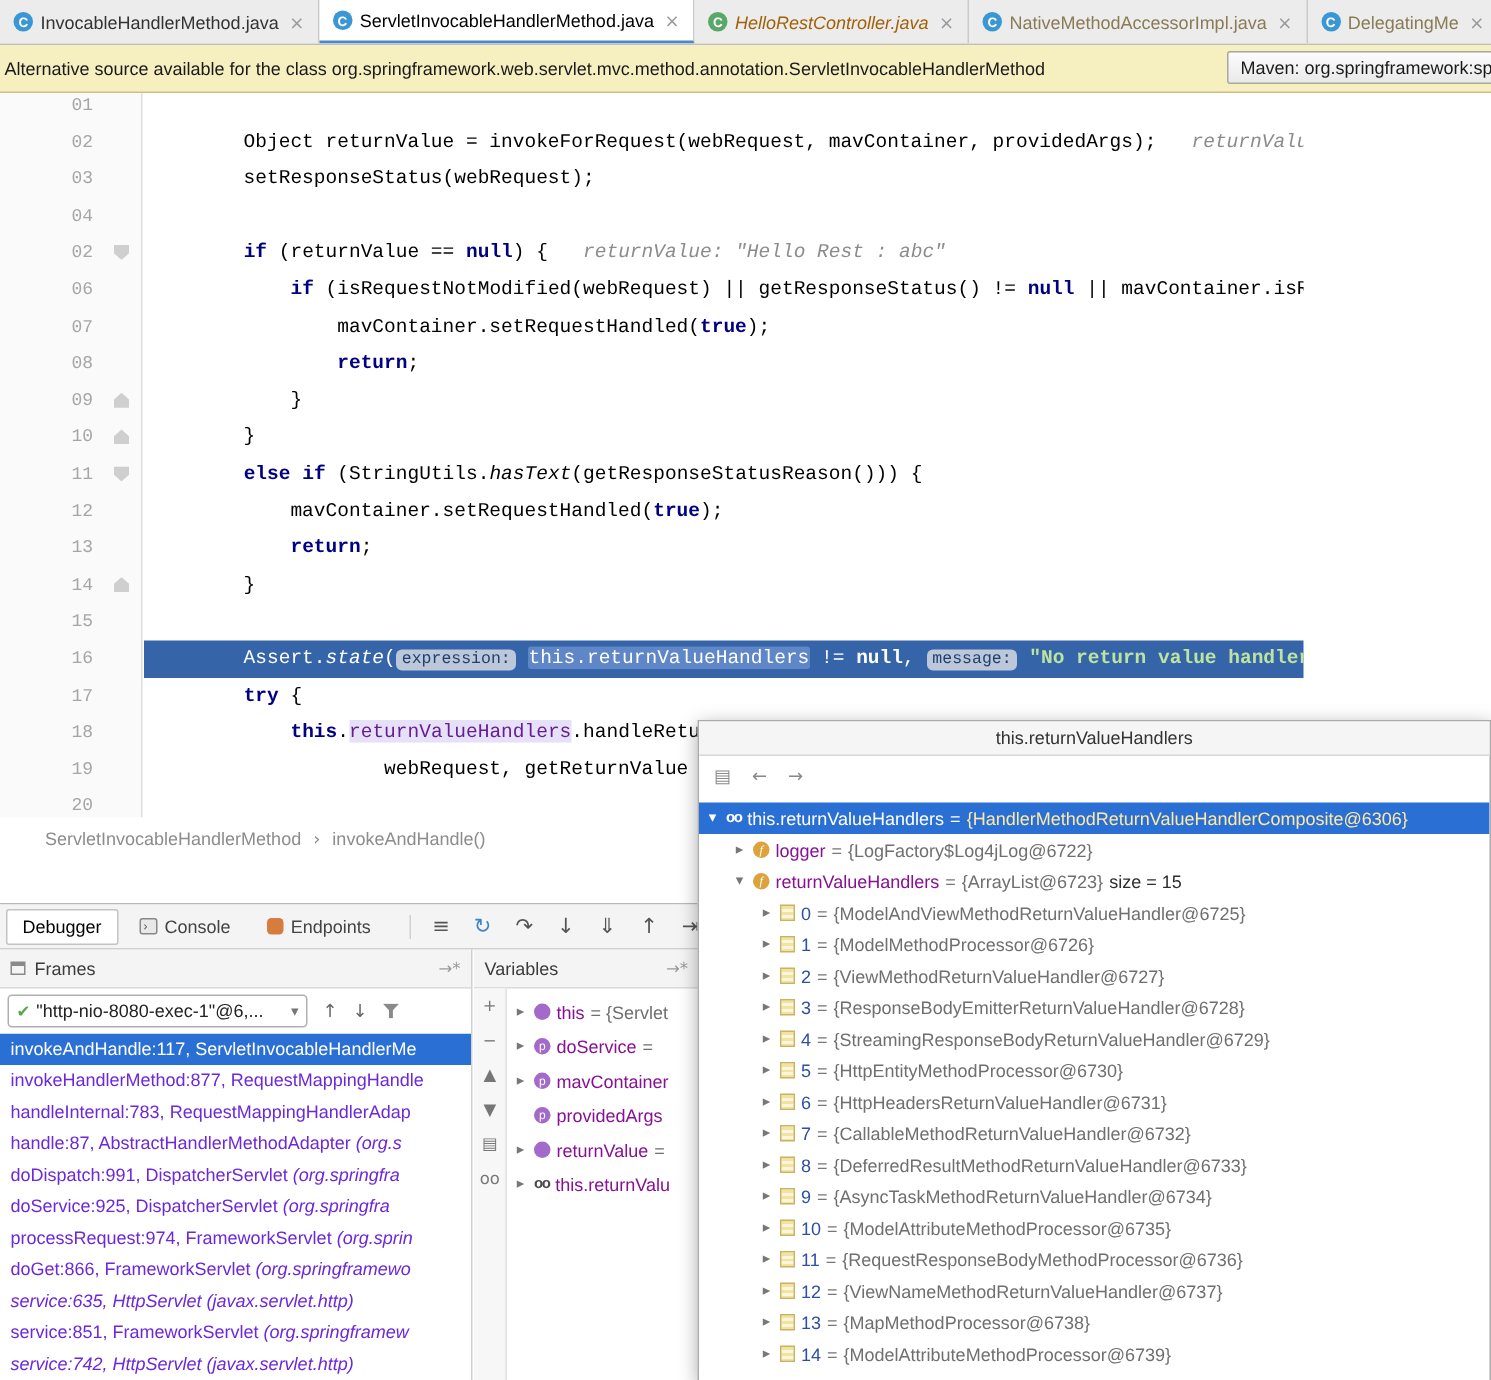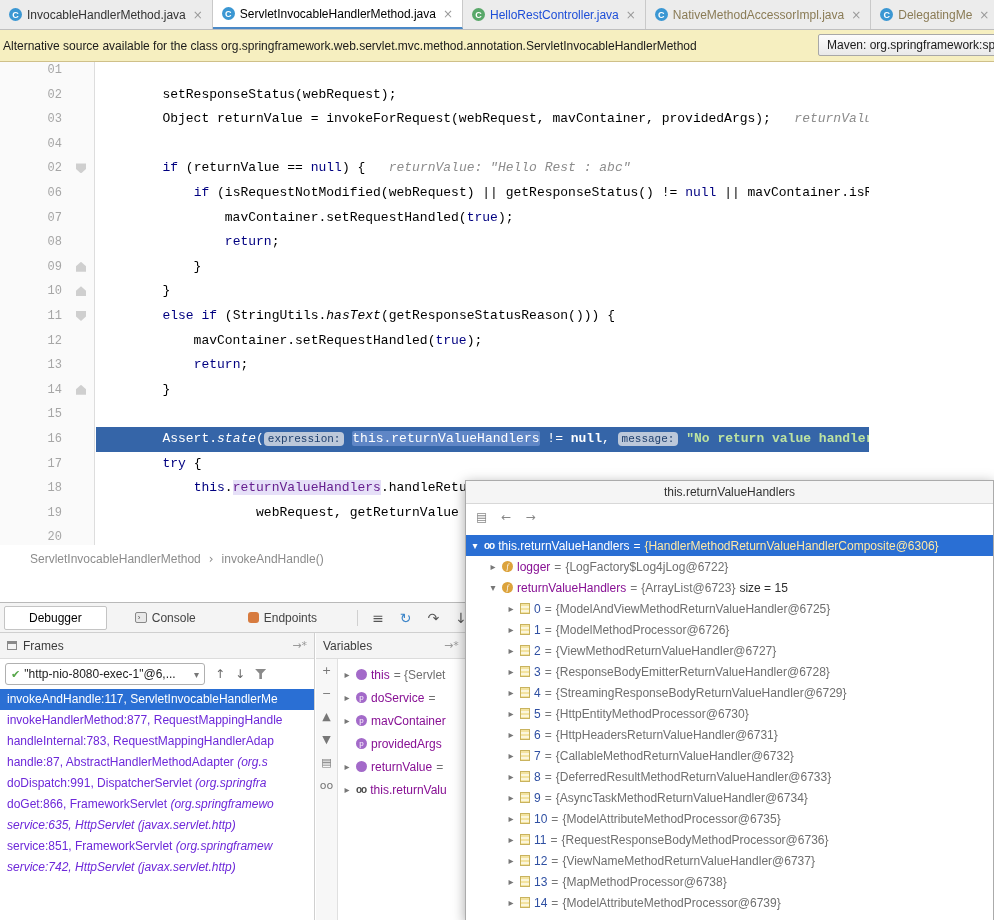--- a/index.html
+++ b/index.html
@@ -29,38 +29,38 @@
   .gcol,.ccol{margin-top:-4px;}
   .codearea{position:absolute;left:96px;top:0;width:898px;height:100%;}
   .gl{height:24.6px;line-height:24.6px;text-align:right;padding-right:32px;color:#A6A6A6;
       font-family:"Liberation Mono",monospace;font-size:12px;position:relative;}
   .fold{position:absolute;right:8px;top:7px;width:10px;height:10px;background:#CFCFCF;}
   .fold.down{clip-path:polygon(0 0,100% 0,100% 55%,50% 100%,0 55%);}
   .fold.up{clip-path:polygon(0 45%,50% 0,100% 45%,100% 100%,0 100%);}
   .cl{height:24.6px;line-height:24.6px;white-space:pre;font-family:"Liberation Mono",monospace;
       font-size:13px;color:#000;padding-left:4px;}
   .cl.exec{background:#3565A8;color:#FFFFFF;}
-  .k{color:#000080;font-weight:normal;}
+  .k{color:#000080;font-weight:bold;}
   .h{color:#8C8C8C;font-style:italic;}
   .im{font-style:italic;}
   .chip{background:#BCC8DA;color:#20406E;border-radius:4px;padding:1px 4px;font-size:11px;}
   .ihl{background:#5F86C6;border-radius:2px;color:#fff;}
   .wk{font-weight:bold;}
   .ws{color:#BDE3A1;font-weight:bold;}
   .wh{color:#C4D2EA;font-style:italic;}
   .fhl{background:#E6E0F8;color:#661F8F;}
   
   .crumbs{position:absolute;left:0;top:545px;width:994px;height:28px;background:#fff;display:flex;
           align-items:center;gap:8px;padding-left:30px;box-sizing:border-box;color:#8C8C8C;}
   
   .tw{position:absolute;left:0;top:602px;width:994px;height:318px;background:#fff;
       border-top:1px solid #B9B9B9;box-sizing:border-box;}
   .twbar{position:absolute;left:0;top:0;width:100%;height:30px;background:#F4F4F4;
          border-bottom:1px solid #CFCFCF;display:flex;align-items:center;box-sizing:border-box;}
-  .twtab{display:flex;align-items:center;gap:5px;padding:4px 24px;margin-left:4px;color:#444;
+  .twtab{display:flex;align-items:center;gap:5px;padding:4px 10px;margin-left:4px;color:#444;
          white-space:nowrap;}
   .twtab.active{background:#fff;border:1px solid #C4C4C4;border-radius:2px;color:#000;}
   .console-icon{width:12px;height:11px;border:1px solid #888;border-radius:2px;font-size:8px;
          line-height:10px;padding-left:2px;color:#555;background:#E8E8E8;box-sizing:border-box;}
   .endpoints-icon{width:11px;height:11px;border-radius:3px;background:#D77B3F;}
   .stepicons{display:flex;align-items:center;gap:16px;margin-left:16px;padding-left:14px;
          border-left:1px solid #D0D0D0;font-size:14px;}
   .panels{position:absolute;left:0;top:30px;right:0;bottom:0;}
   .frames{position:absolute;left:0;top:0;width:315px;height:100%;border-right:1px solid #D0D0D0;
           box-sizing:border-box;overflow:hidden;}
@@ -127,21 +127,21 @@
       <span style="color: rgb(51, 51, 51);">InvocableHandlerMethod.java</span>
       <span class="tclose g">×</span>
     </div>
     <div class="tab active">
       <span class="cicon" style="background: rgb(59, 151, 211);">C</span>
       <span style="color: rgb(0, 0, 0);">ServletInvocableHandlerMethod.java</span>
       <span class="tclose g">×</span>
     </div>
     <div class="tab">
       <span class="cicon" style="background: rgb(89, 168, 105);">C</span>
-      <span style="color: #1d4ed8;">HelloRestController.java</span>
+      <span style="color: #a16207; font-style: italic;">HelloRestController.java</span>
       <span class="tclose g">×</span>
     </div>
     <div class="tab">
       <span class="cicon" style="background: rgb(59, 151, 211);">C</span>
       <span style="color: rgb(138, 123, 85);">NativeMethodAccessorImpl.java</span>
       <span class="tclose g">×</span>
     </div>
     <div class="tab">
       <span class="cicon" style="background: rgb(59, 151, 211);">C</span>
       <span style="color: rgb(138, 123, 85);">DelegatingMe</span>
@@ -177,22 +177,22 @@
         <div class="gl"><span>16</span></div>
         <div class="gl"><span>17</span></div>
         <div class="gl"><span>18</span></div>
         <div class="gl"><span>19</span></div>
         <div class="gl"><span>20</span></div>
       </div>
     </div>
   <div class="codearea">
       <div class="ccol" id="code">
         <div class="cl"></div>
+        <div class="cl"><span class="p">        Object returnValue = invokeForRequest(webRequest, mavContainer, providedArgs);</span><span class="h">   returnValue: "Hello Rest </span></div>
         <div class="cl"><span class="p">        setResponseStatus(webRequest);</span></div>
-        <div class="cl"><span class="p">        Object returnValue = invokeForRequest(webRequest, mavContainer, providedArgs);</span><span class="h">   returnValue: "Hello Rest </span></div>
         <div class="cl"></div>
         <div class="cl"><span class="p">        </span><span class="k">if</span><span class="p"> (returnValue == </span><span class="k">null</span><span class="p">) {</span><span class="h">   returnValue: "Hello Rest : abc"</span></div>
         <div class="cl"><span class="p">            </span><span class="k">if</span><span class="p"> (isRequestNotModified(webRequest) || getResponseStatus() != </span><span class="k">null</span><span class="p"> || mavContainer.isRequestHandled()</span></div>
         <div class="cl"><span class="p">                mavContainer.setRequestHandled(</span><span class="k">true</span><span class="p">);</span></div>
         <div class="cl"><span class="p">                </span><span class="k">return</span><span class="p">;</span></div>
         <div class="cl"><span class="p">            }</span></div>
         <div class="cl"><span class="p">        }</span></div>
         <div class="cl"><span class="p">        </span><span class="k">else</span><span class="p"> </span><span class="k">if</span><span class="p"> (StringUtils.</span><span class="im">hasText</span><span class="p">(getResponseStatusReason())) {</span></div>
         <div class="cl"><span class="p">            mavContainer.setRequestHandled(</span><span class="k">true</span><span class="p">);</span></div>
         <div class="cl"><span class="p">            </span><span class="k">return</span><span class="p">;</span></div>
@@ -252,20 +252,22 @@
         <span class="arr g">↑</span>
         <span class="arr g">↓</span>
         <span class="funnel"></span>
       </div>
       <div class="framelist" id="framelist">
           <div class="frow fsel"><span>invokeAndHandle:117, ServletInvocableHandlerMe</span></div>
           <div class="frow flib"><span>invokeHandlerMethod:877, RequestMappingHandle</span></div>
           <div class="frow flib"><span>handleInternal:783, RequestMappingHandlerAdap</span></div>
           <div class="frow flib"><span>handle:87, AbstractHandlerMethodAdapter </span><span class="fpkg">(org.s</span></div>
           <div class="frow flib"><span>doDispatch:991, DispatcherServlet </span><span class="fpkg">(org.springfra</span></div>
+          <div class="frow flib"><span>doService:925, DispatcherServlet </span><span class="fpkg">(org.springfra</span></div>
+          <div class="frow flib"><span>processRequest:974, FrameworkServlet </span><span class="fpkg">(org.sprin</span></div>
           <div class="frow flib"><span>doGet:866, FrameworkServlet </span><span class="fpkg">(org.springframewo</span></div>
           <div class="frow flib fit"><span>service:635, HttpServlet </span><span class="fpkg">(javax.servlet.http)</span></div>
           <div class="frow flib"><span>service:851, FrameworkServlet </span><span class="fpkg">(org.springframew</span></div>
           <div class="frow flib fit"><span>service:742, HttpServlet </span><span class="fpkg">(javax.servlet.http)</span></div>
         </div>
     </div>
 
     <div class="vars">
       <div class="vhead">
         <span>Variables</span>

